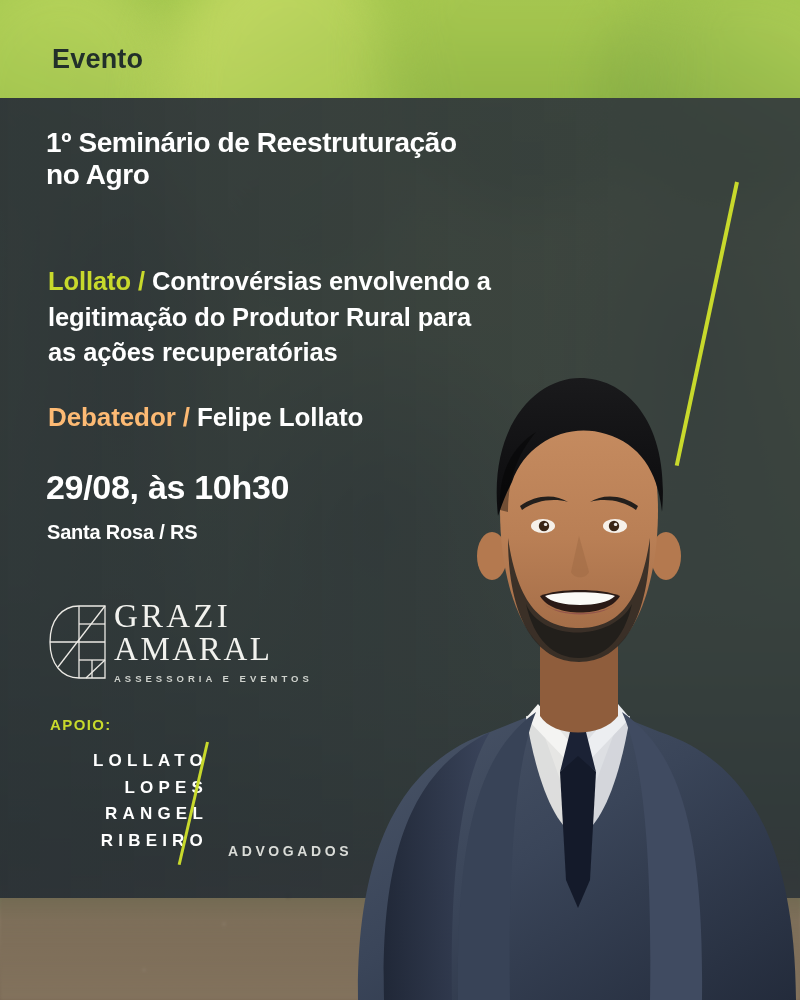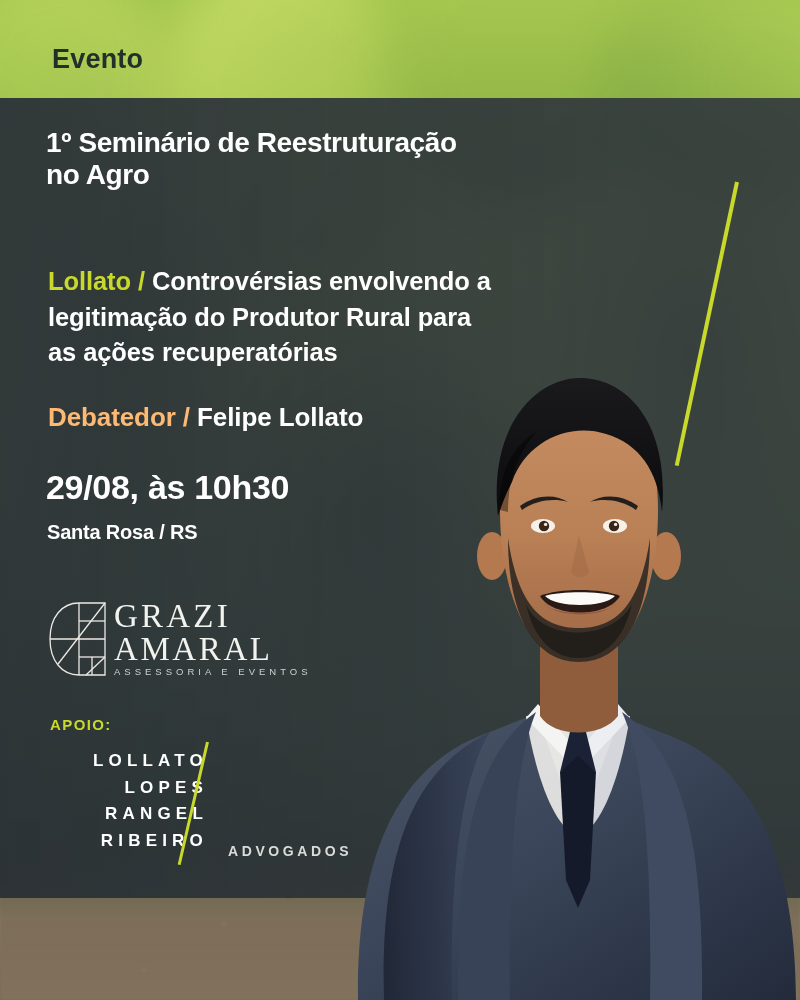--- a/index.html
+++ b/index.html
@@ -133,22 +133,22 @@
   .logo { position:absolute; left:48px; top:600px; display:flex; align-items:center; gap:4px; }
   .logo-mark { width:62px; height:74px; flex:0 0 auto; }
   .logo-text { display:flex; flex-direction:column; }
   .logo-word {
     font-family:"Liberation Serif", serif;
     font-size:33px; line-height:1.0; color:#f2f2ee;
     letter-spacing:3.2px; font-weight:400;
   }
   .logo-word.second { letter-spacing:2.6px; }
   .logo-sub {
-    margin-top:0; font-size:9.5px; letter-spacing:4.0px;
-    color:#cfd2cd; font-weight:400;
+    margin-top:7px; font-size:9.5px; letter-spacing:4.0px;
+    color:#cfd2cd; font-weight:700;
   }
 
   
   .apoio-label {
     position:absolute; left:50px; top:716px;
     font-size:15px; font-weight:700; letter-spacing:1.4px; color:#c8d92c;
   }
   .apoio-logo { position:absolute; left:30px; top:748px; width:250px; height:125px; }
   .apoio-names {
     position:absolute; left:0; top:0; width:178px;

